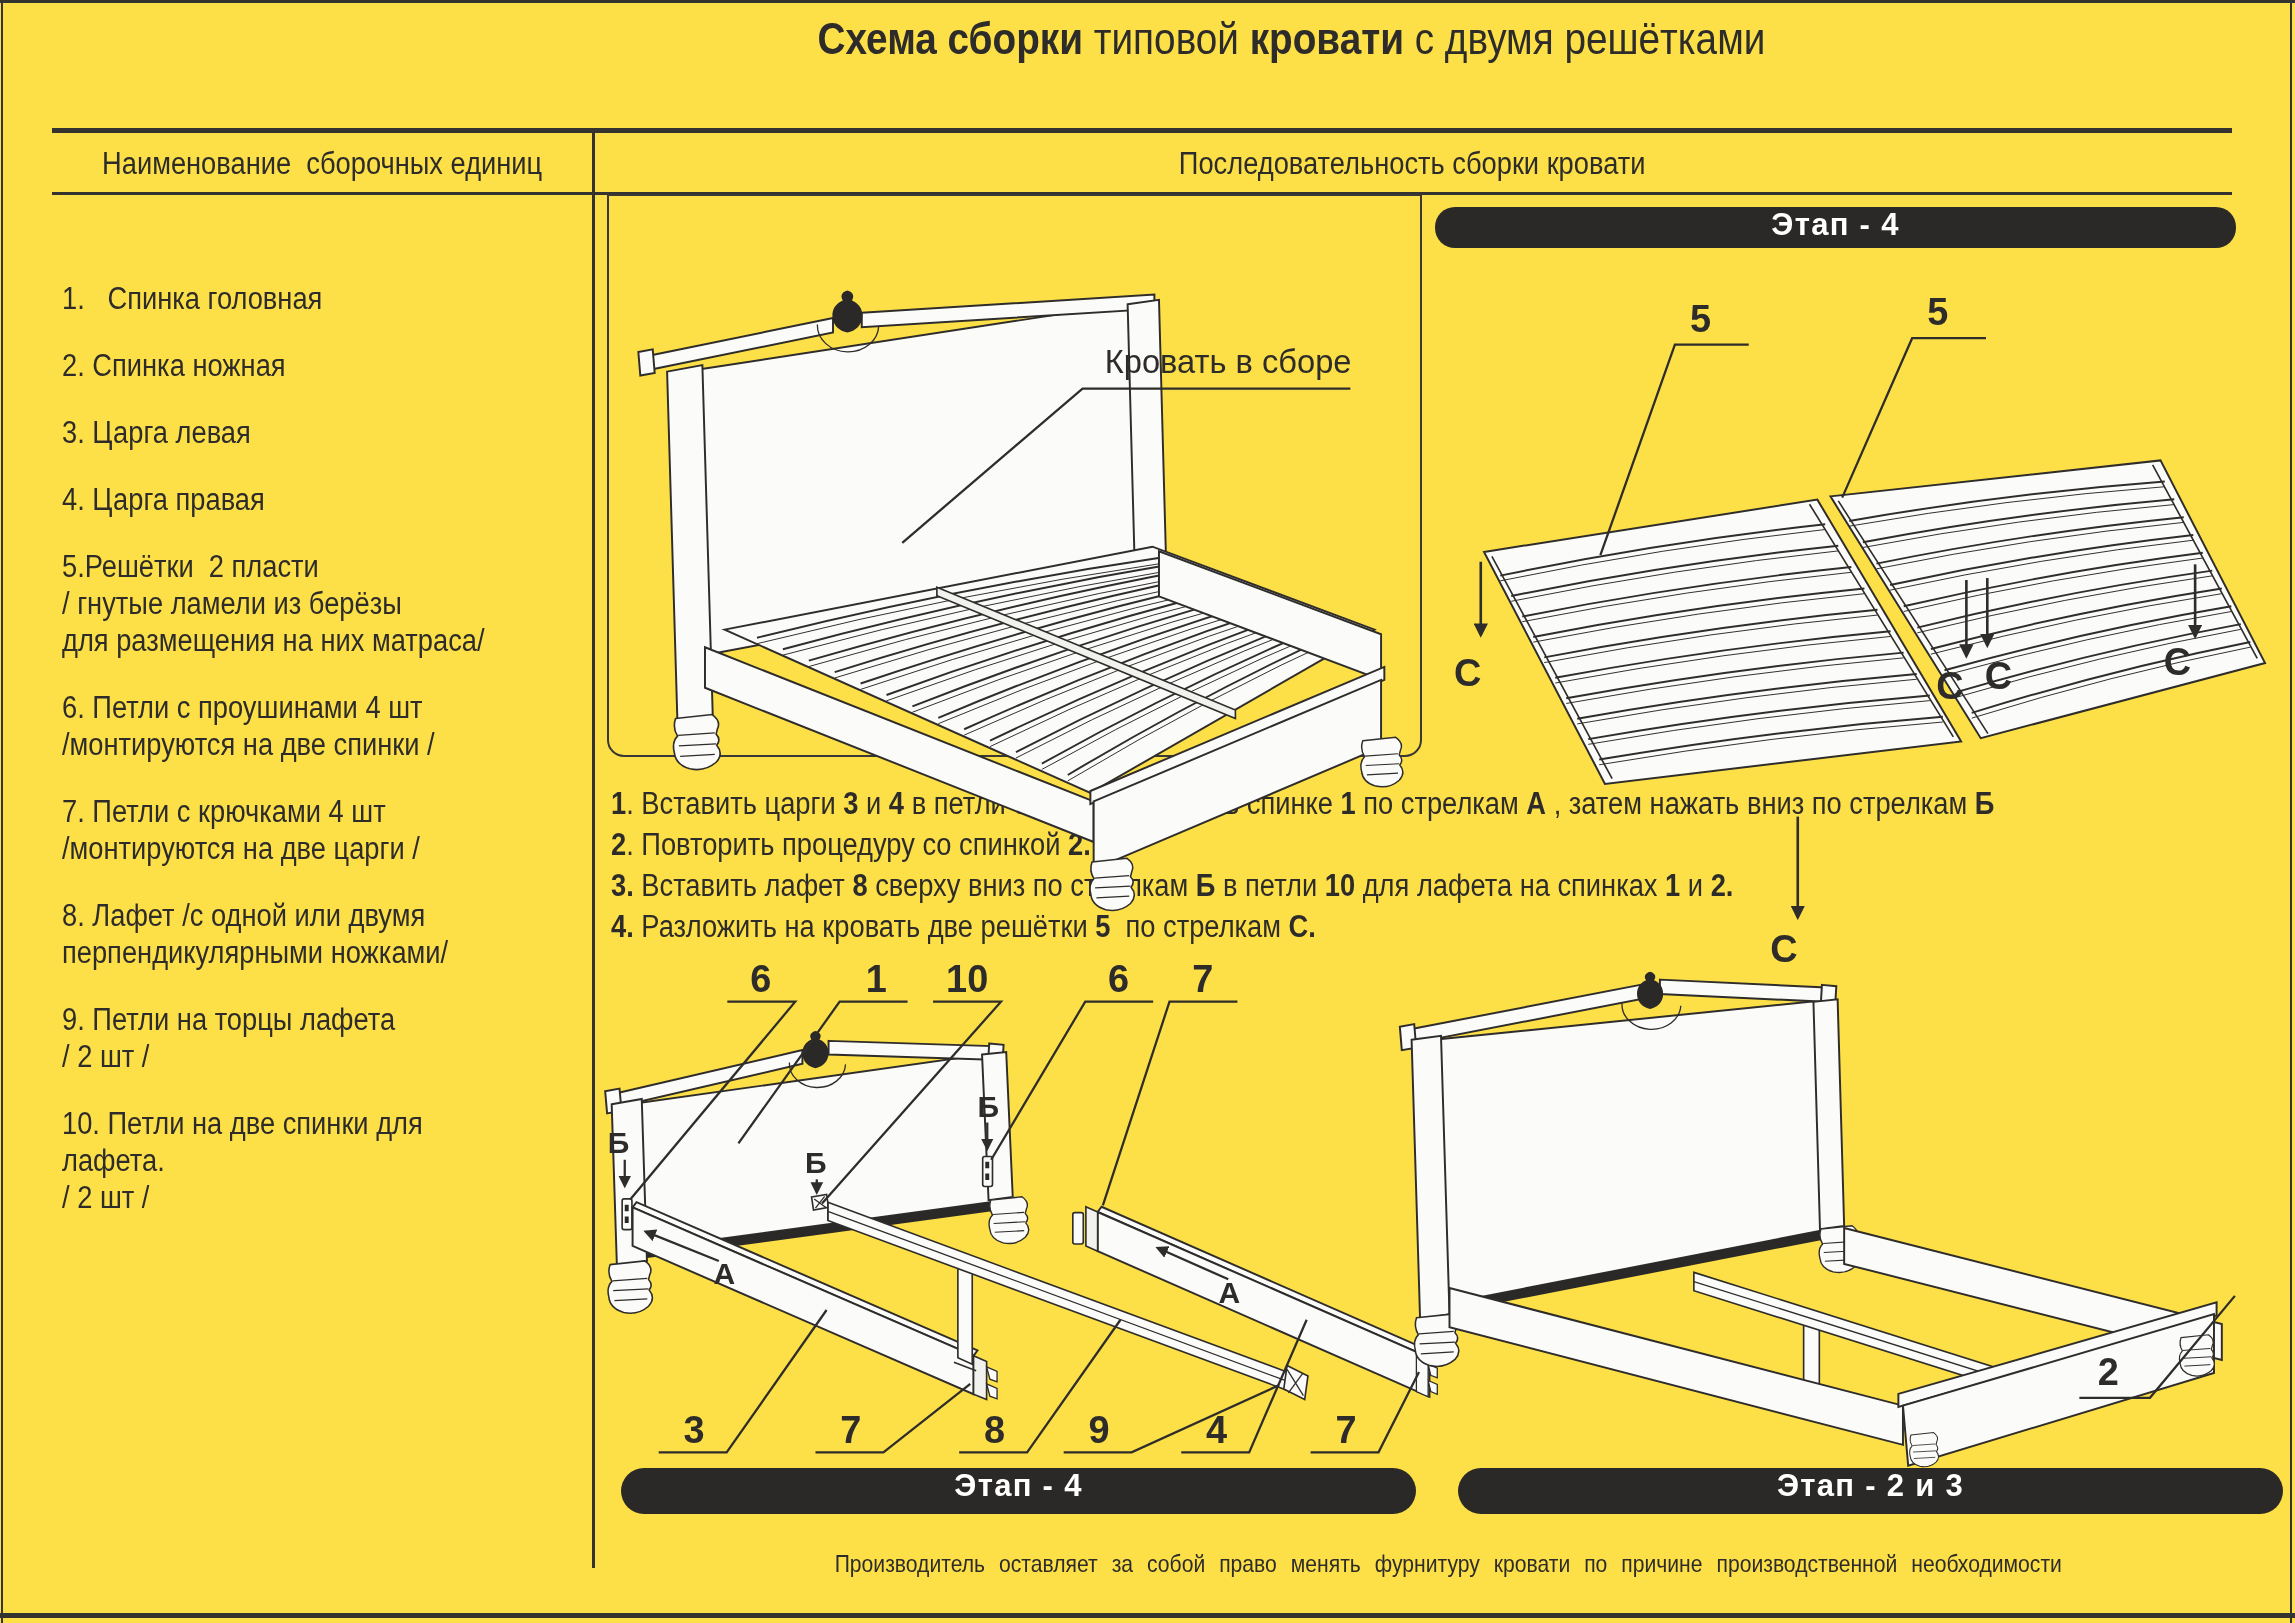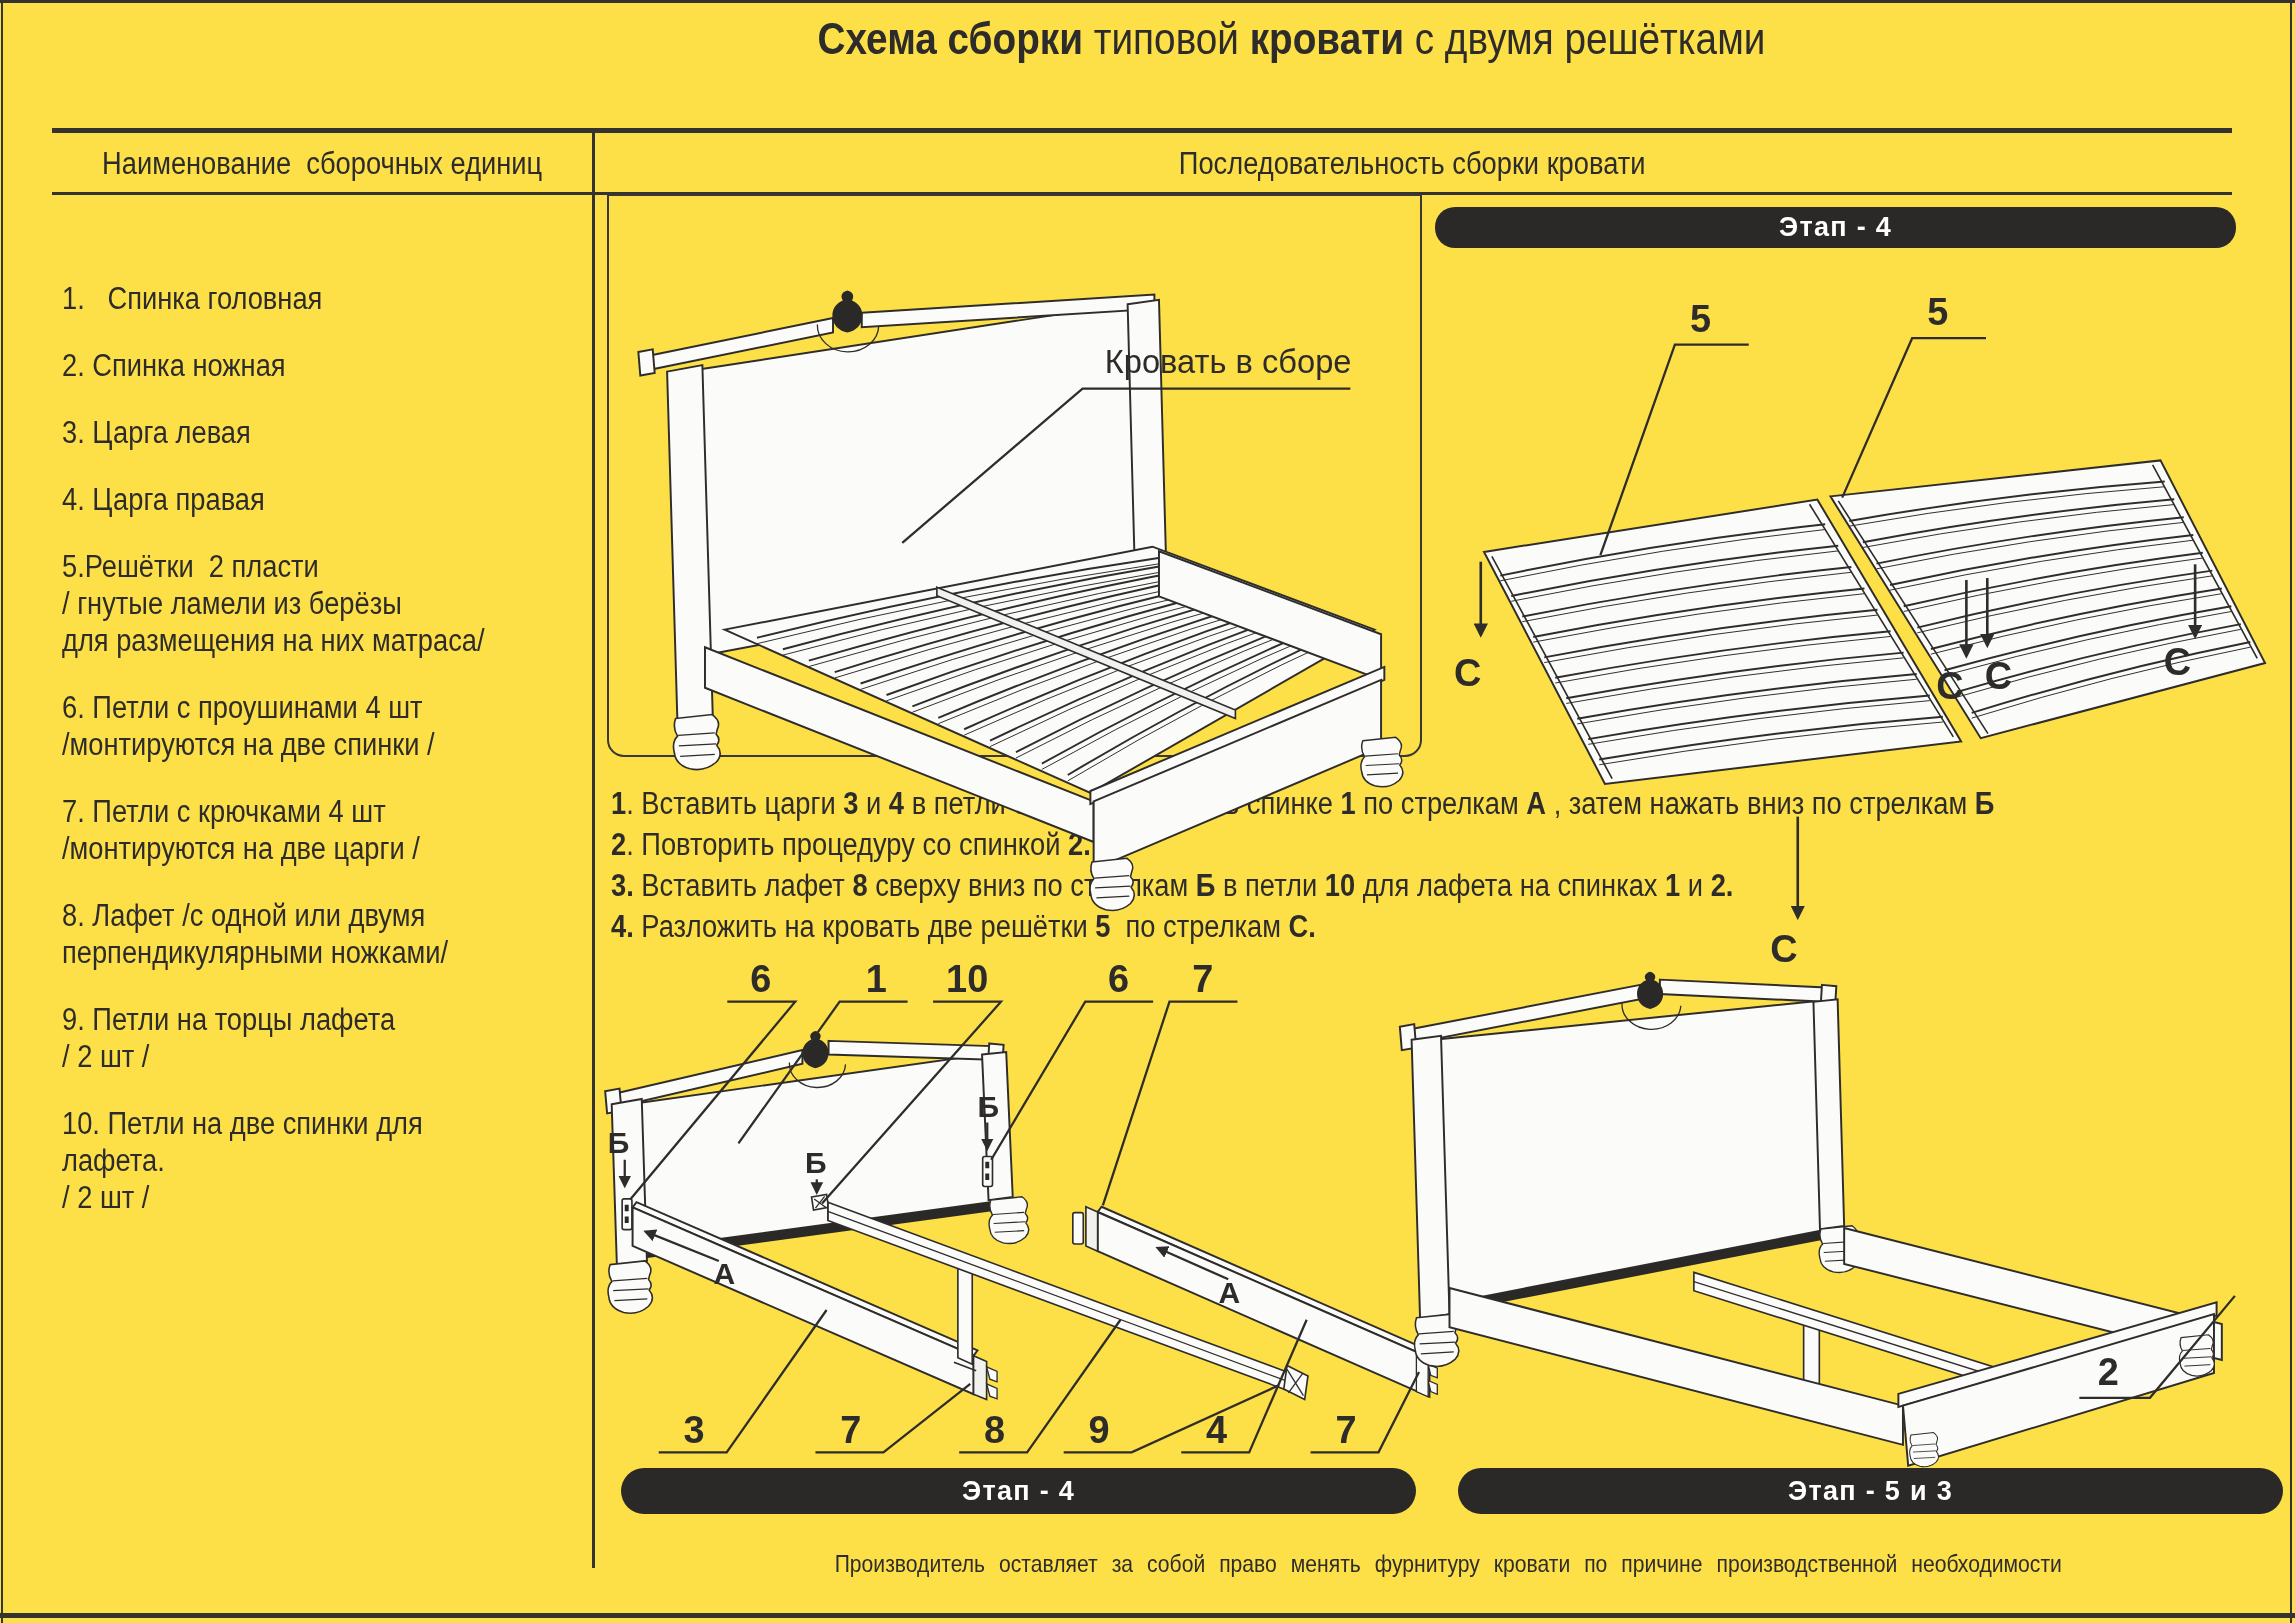--- a/index.html
+++ b/index.html
@@ -26,22 +26,22 @@
   
   .th-left{left:52px;top:146px;width:541px;text-align:center;font-size:31px;}
   .th-right{left:593px;top:146px;width:1639px;text-align:center;font-size:31px;}
   
   .parts{left:62px;top:280px;width:523px;font-size:31px;line-height:37px;}
   .part-item{margin-bottom:30px;}
   
   .instr{left:611px;top:783px;width:1673px;font-size:31px;line-height:41px;}
   .instr .b{font-weight:700;}
   
-  .banner{background:#2b2927;color:#ffffff;font-size:27px;font-weight:700;
-          display:flex;align-items:center;justify-content:center;letter-spacing:1.3px;}
+  .banner{background:#2b2927;color:#ffffff;font-size:31px;font-weight:700;
+          display:flex;align-items:flex-start;justify-content:center;letter-spacing:1.3px;}
   .banner4 {left:1435px;top:207px;width:801px;height:41px;border-radius:20px;}
   .banner1 {left:621px;top:1468px;width:795px;height:46px;border-radius:23px;}
   .banner23{left:1458px;top:1468px;width:825px;height:46px;border-radius:23px;}
   
   .footer{left:608px;top:1550px;width:1680px;text-align:center;font-size:24px;word-spacing:9.2px;}
   
   svg{position:absolute;overflow:visible;font-family:"Liberation Sans",sans-serif;}
   svg .ln{stroke:#2f2d2b;fill:none;}
   svg .fw{fill:#fbfbf9;stroke:#2f2d2b;}
   svg .fg{fill:#f1f1ee;stroke:#2f2d2b;}
@@ -94,21 +94,21 @@
       <div class="instr-line pre"><span class="b">4.</span><span class=""> Разложить на кровать две решётки </span><span class="b">5</span><span class="">  по стрелкам </span><span class="b">С.</span></div>
     </div>
 
   <div class="abs banner banner4">
     <span>Этап - 4</span>
   </div>
   <div class="abs banner banner1">
     <span>Этап - 4</span>
   </div>
   <div class="abs banner banner23">
-    <span>Этап - 5 и 3</span>
+    <span>Этап - 2 и 3</span>
   </div>
 
   <div class="abs footer">
     <span class="cond-c" style="display:inline-block">Производитель оставляет за собой право менять фурнитуру кровати по причине производственной необходимости</span>
   </div>
 
   <svg width="0" height="0">
     <defs>
       <marker id="ah" viewBox="0 0 10 10" refX="8" refY="5" markerWidth="5.5" markerHeight="5.5" orient="auto-start-reverse">
         <path d="M0,0 L10,5 L0,10 z" fill="#2f2d2b"></path>

